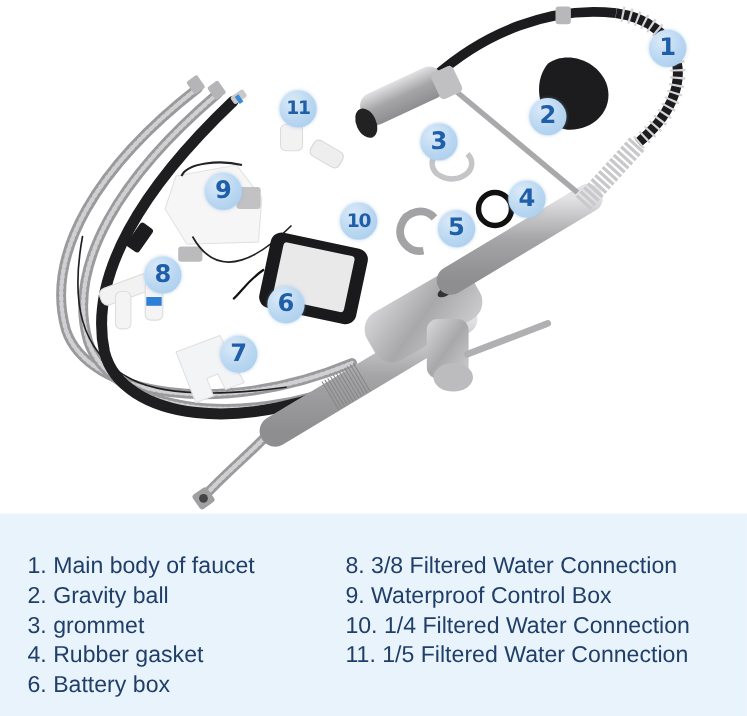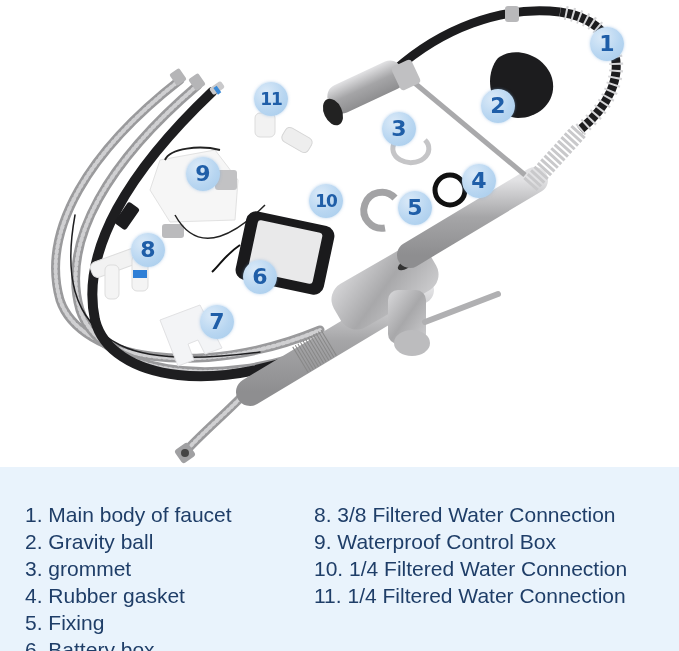--- a/index.html
+++ b/index.html
@@ -135,22 +135,21 @@
   <div class="badge two" style="left:309px;top:144px;margin-top:40px;">10</div>
   <div class="badge two" style="left:254px;top:82px;">11</div>
 </div>
 
 <div class="legend">
   <div class="col left">
     <div class="item">1. Main body of faucet</div>
     <div class="item">2. Gravity ball</div>
     <div class="item">3. grommet</div>
     <div class="item">4. Rubber gasket</div>
-    <div class="item">5. Fixing</div>
     <div class="item">6. Battery box</div>
   </div>
   <div class="col right">
     <div class="item">8. 3/8 Filtered Water Connection</div>
     <div class="item">9. Waterproof Control Box</div>
     <div class="item">10. 1/4 Filtered Water Connection</div>
-    <div class="item">11. 1/4 Filtered Water Connection</div>
+    <div class="item">11. 1/5 Filtered Water Connection</div>
   </div>
 </div>
 
 </body></html>

